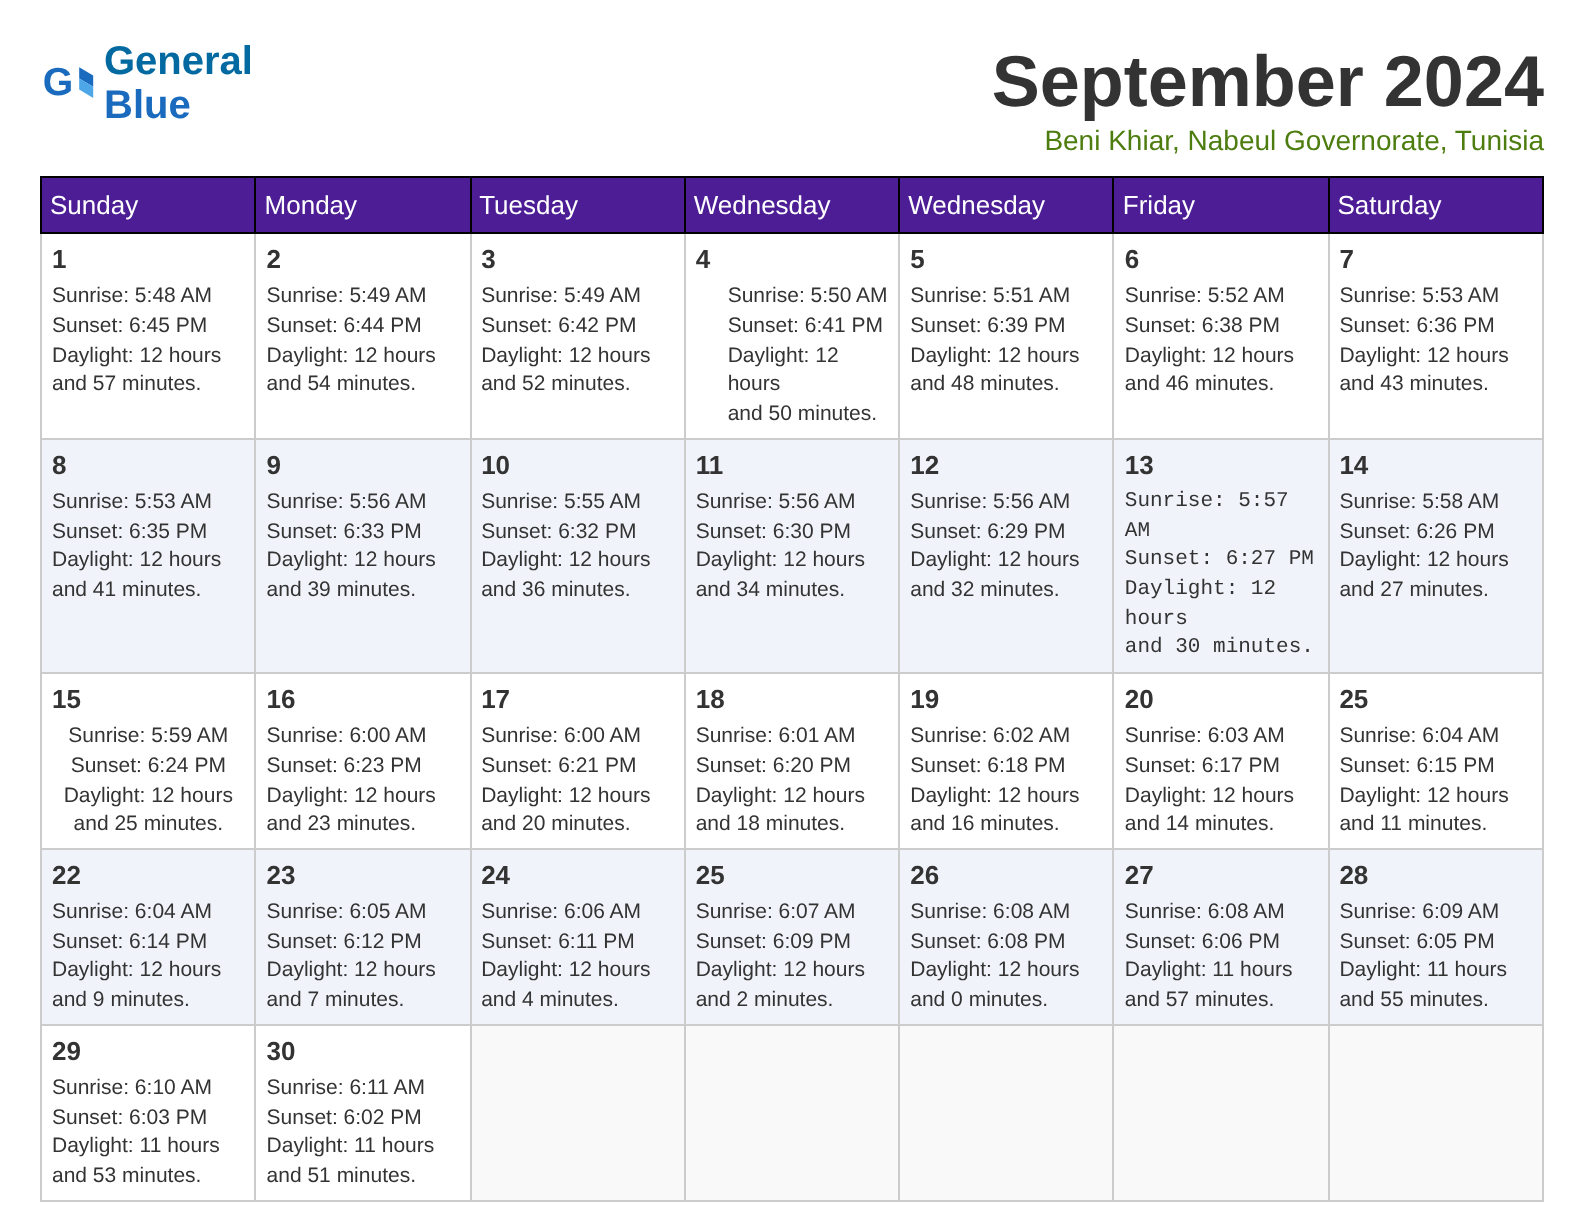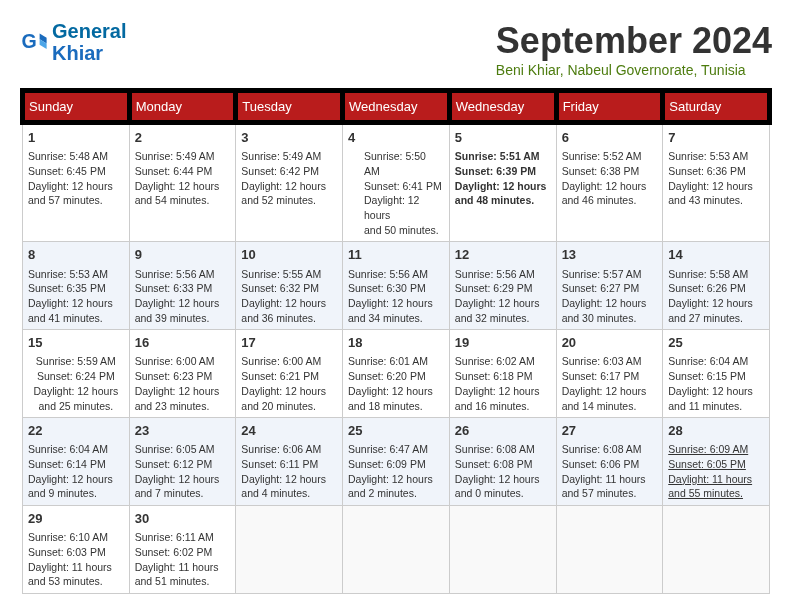--- a/index.html
+++ b/index.html
@@ -28,44 +28,44 @@
     }
     .logo-text span {
       color: #0369a1;
     }
     .logo-icon {
       width: 28px;
       height: 28px;
       margin-right: 4px;
     }
     .title-section {
-      text-align: left;
+      text-align: right;
     }
     .month-title {
       font-size: 36px;
       font-weight: bold;
       color: #333;
     }
     .location-title {
       font-size: 14px;
       color: #4d7c0f;
     }
     .calendar-table {
       width: 100%;
       border-collapse: collapse;
       font-size: 11px;
     }
     .calendar-table th {
-      background-color: #b91c1c;
+      background-color: #4c1d95;
       color: #fff;
       padding: 6px 4px;
       text-align: left;
       font-size: 13px;
       font-weight: normal;
-      border: 5px solid #000000;
+      border: 1px solid #000000;
     }
     .calendar-table td {
       vertical-align: top;
       padding: 4px 5px;
       border: 1px solid #ccc;
       width: 107px;
       min-height: 80px;
       background: #fff;
       color: #333;
       line-height: 1.4;
@@ -95,21 +95,21 @@
     <svg class="logo-icon" viewBox="0 0 40 40">
       <text x="2" y="28" font-size="28" fill="#1a6bbd" font-family="Arial" font-weight="bold">G</text>
       <polygon points="28,8 38,14 38,22 28,16" fill="#1a6bbd"></polygon>
       <polygon points="28,16 38,22 38,30 28,24" fill="#4da6e8"></polygon>
     </svg>
     <div>
       <div class="logo-text">
         <span>General</span>
       </div>
       <div class="logo-text">
-        <span style="color:#1a6bbd">Khiar</span>
+        <span style="color:#1a6bbd">Blue</span>
       </div>
     </div>
   </div>
   <div class="title-section">
     <div class="month-title">September 2024</div>
     <div class="location-title">Beni Khiar, Nabeul Governorate, Tunisia</div>
   </div>
 </div>
 
 <table class="calendar-table">
@@ -149,21 +149,21 @@
         </td>
         <td>
           <span class="day-number">4</span>
           <div class="day-info" style="white-space: pre-line; margin-left: 16px;">Sunrise: 5:50 AM
 Sunset: 6:41 PM
 Daylight: 12 hours
 and 50 minutes.</div>
         </td>
         <td>
           <span class="day-number">5</span>
-          <div class="day-info" style="white-space: pre-line; font-weight: bold;">Sunrise: 5:51 AM
+          <div class="day-info" style="white-space: pre-line;">Sunrise: 5:51 AM
 Sunset: 6:39 PM
 Daylight: 12 hours
 and 48 minutes.</div>
         </td>
         <td>
           <span class="day-number">6</span>
           <div class="day-info" style="white-space: pre-line;">Sunrise: 5:52 AM
 Sunset: 6:38 PM
 Daylight: 12 hours
 and 46 minutes.</div>
@@ -207,21 +207,21 @@
         </td>
         <td>
           <span class="day-number">12</span>
           <div class="day-info" style="white-space: pre-line;">Sunrise: 5:56 AM
 Sunset: 6:29 PM
 Daylight: 12 hours
 and 32 minutes.</div>
         </td>
         <td>
           <span class="day-number">13</span>
-          <div class="day-info" style="white-space: pre-line;">Sunrise: 5:57 AM
+          <div class="day-info" style="white-space: pre-line; font-family: Liberation Mono, monospace;">Sunrise: 5:57 AM
 Sunset: 6:27 PM
 Daylight: 12 hours
 and 30 minutes.</div>
         </td>
         <td>
           <span class="day-number">14</span>
           <div class="day-info" style="white-space: pre-line;">Sunrise: 5:58 AM
 Sunset: 6:26 PM
 Daylight: 12 hours
 and 27 minutes.</div>
@@ -295,42 +295,42 @@
         </td>
         <td>
           <span class="day-number">24</span>
           <div class="day-info" style="white-space: pre-line;">Sunrise: 6:06 AM
 Sunset: 6:11 PM
 Daylight: 12 hours
 and 4 minutes.</div>
         </td>
         <td>
           <span class="day-number">25</span>
-          <div class="day-info" style="white-space: pre-line;">Sunrise: 6:47 AM
+          <div class="day-info" style="white-space: pre-line;">Sunrise: 6:07 AM
 Sunset: 6:09 PM
 Daylight: 12 hours
 and 2 minutes.</div>
         </td>
         <td>
           <span class="day-number">26</span>
           <div class="day-info" style="white-space: pre-line;">Sunrise: 6:08 AM
 Sunset: 6:08 PM
 Daylight: 12 hours
 and 0 minutes.</div>
         </td>
         <td>
           <span class="day-number">27</span>
           <div class="day-info" style="white-space: pre-line;">Sunrise: 6:08 AM
 Sunset: 6:06 PM
 Daylight: 11 hours
 and 57 minutes.</div>
         </td>
         <td>
           <span class="day-number">28</span>
-          <div class="day-info" style="white-space: pre-line; text-decoration: underline;">Sunrise: 6:09 AM
+          <div class="day-info" style="white-space: pre-line;">Sunrise: 6:09 AM
 Sunset: 6:05 PM
 Daylight: 11 hours
 and 55 minutes.</div>
         </td>
       </tr>
       <tr>
         <td>
           <span class="day-number">29</span>
           <div class="day-info" style="white-space: pre-line;">Sunrise: 6:10 AM
 Sunset: 6:03 PM

